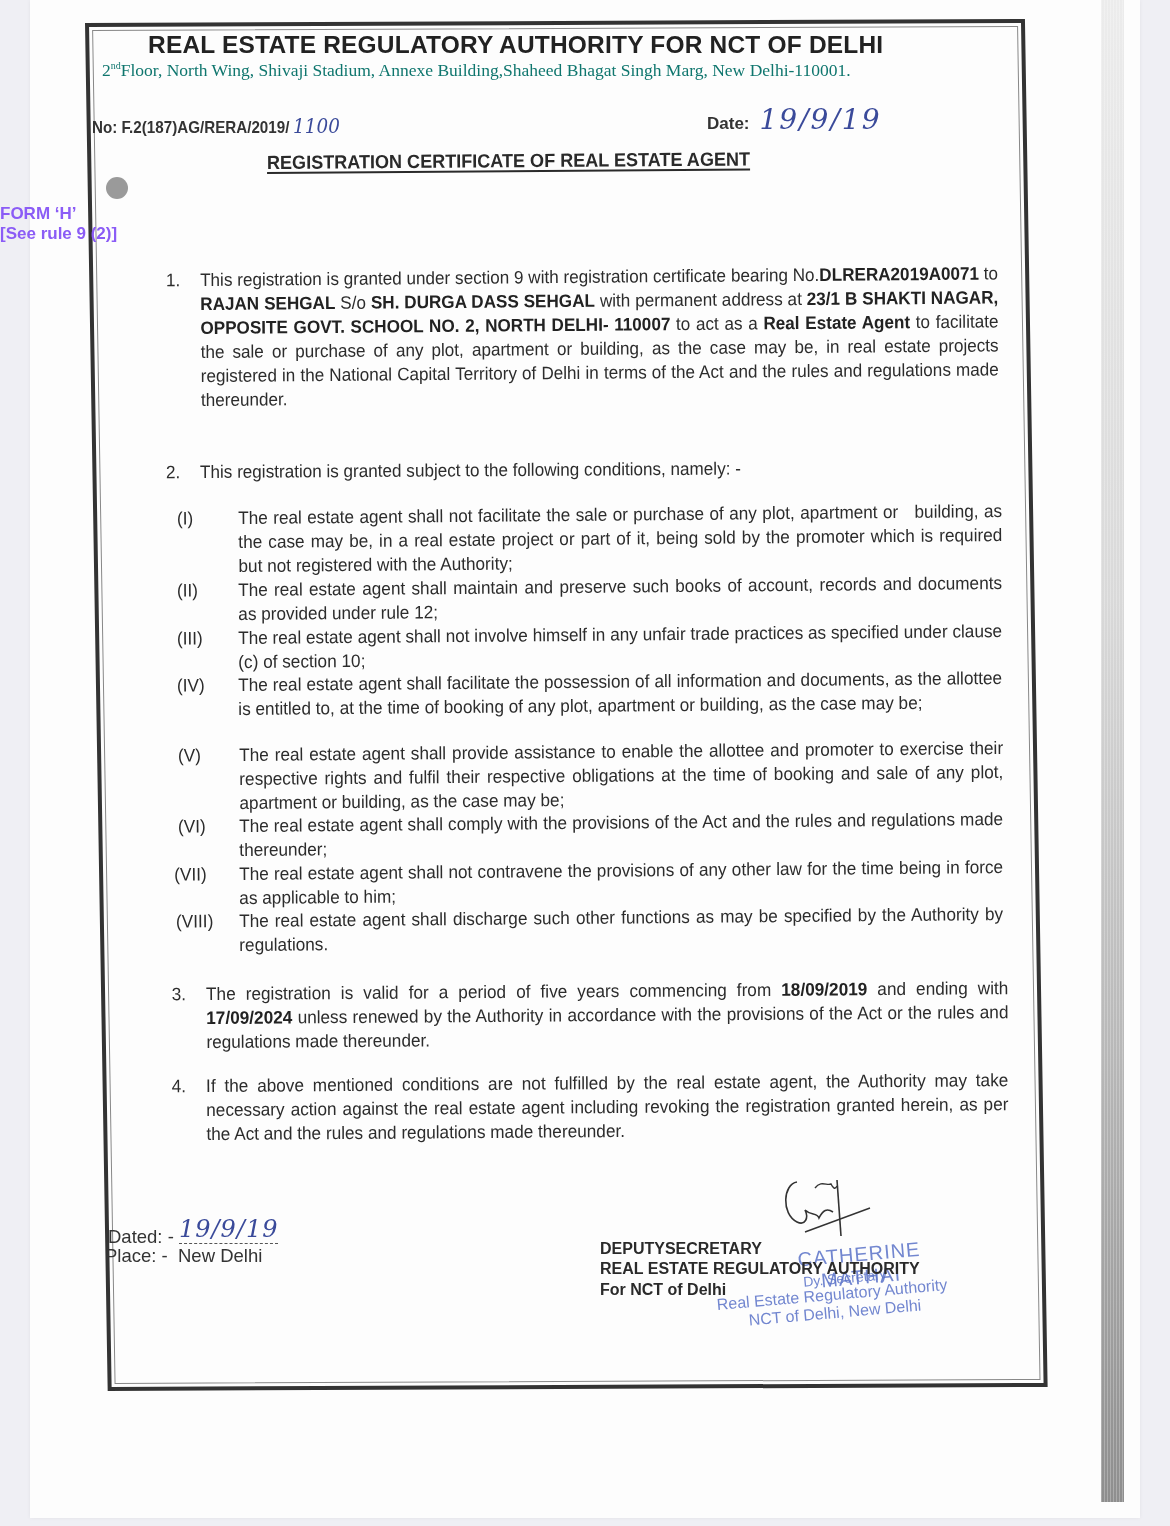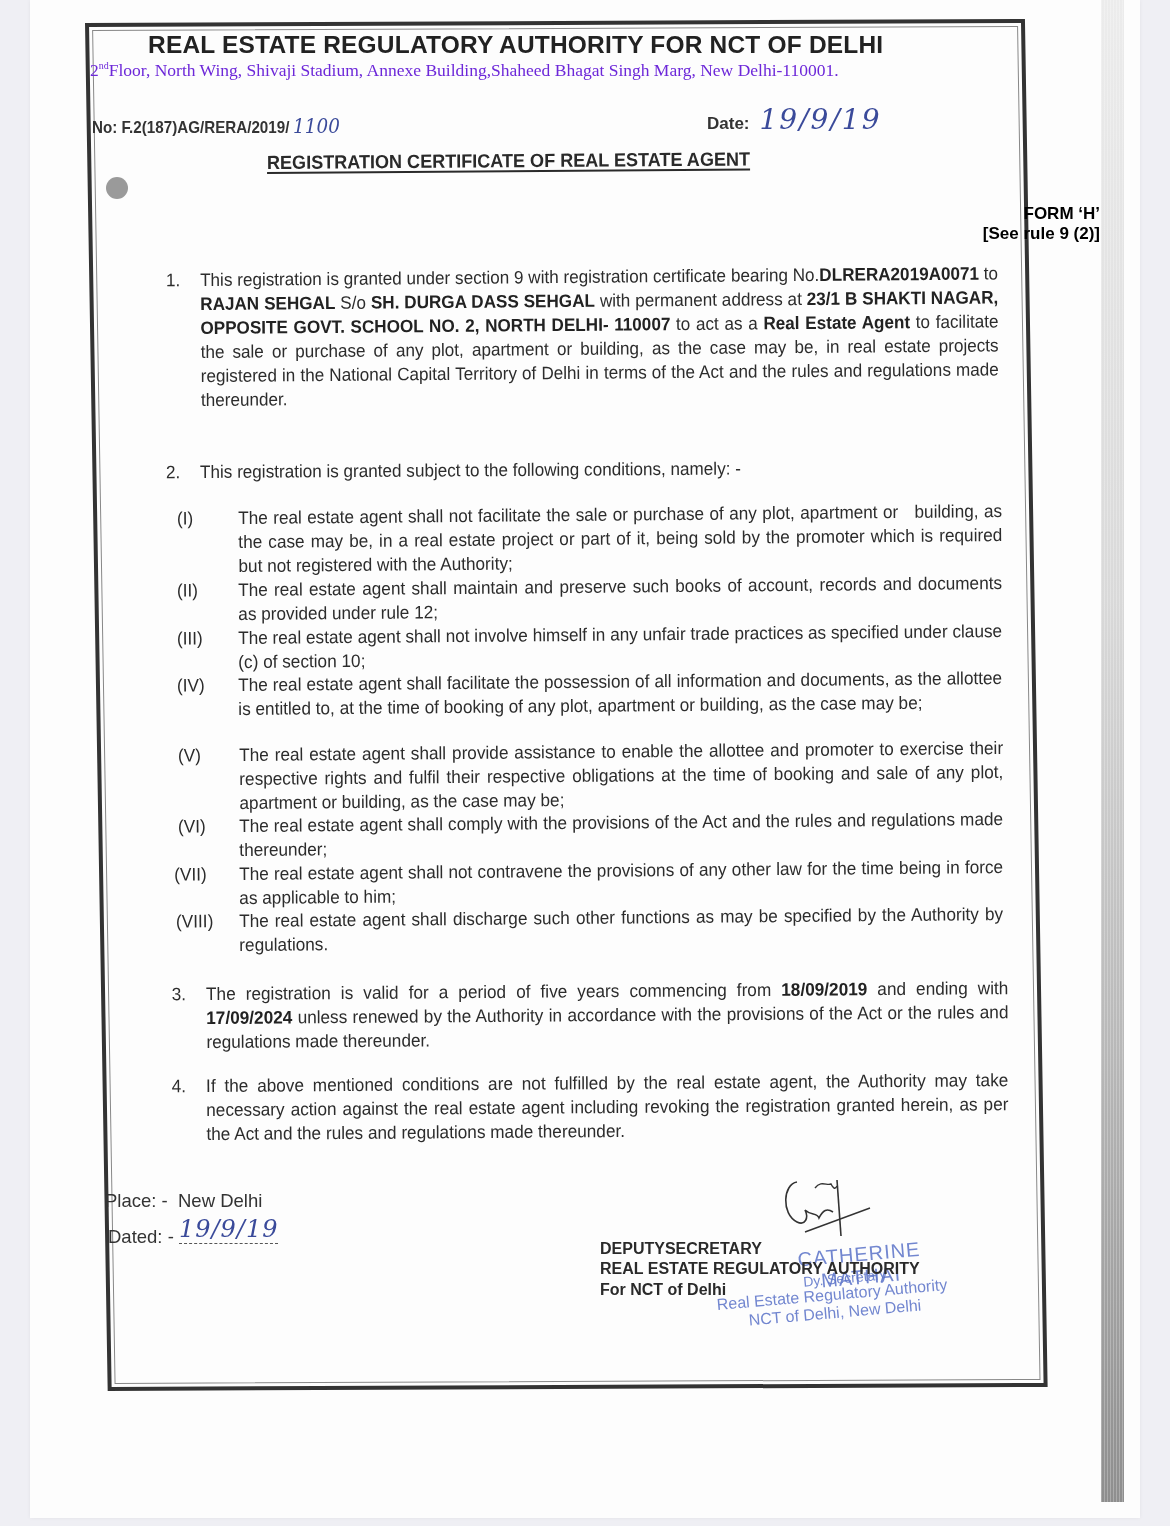--- a/index.html
+++ b/index.html
@@ -65,24 +65,24 @@
   .org-title {
     left: 148px; top: 31px;
     font-size: 24px;
     font-weight: bold;
     letter-spacing: 0.2px;
     color: #222;
     transform: scaleX(1.02);
     transform-origin: left;
   }
   .org-address {
-    left: 90px; top: 60px;
+    left: 102px; top: 60px;
     font-family: "Liberation Serif", serif;
     font-size: 17.5px;
-    color: #6d28d9;
+    color: #0f766e;
   }
   .org-address sup { font-size: 10px; }
   .ref-no {
     left: 92px; top: 114px;
     font-size: 16.5px;
     font-weight: bold;
     color: #333;
     transform: scaleX(0.92);
     transform-origin: left;
   }
@@ -106,22 +106,22 @@
     font-size: 19px;
     font-weight: bold;
     color: #2a2a2a;
     text-decoration: underline;
     text-underline-offset: 3px;
     text-decoration-thickness: 2px;
     transform: scaleX(0.95) rotate(-0.4deg);
     transform-origin: left;
   }
   .form-title {
-    left: 0; width: 1100px; text-align: right;
-    font-size: 17px; font-weight: bold; color: #000000;
+    left: 0; width: 1100px; text-align: left;
+    font-size: 17px; font-weight: bold; color: #8b5cf6;
   }
   .form-name { top: 204px; }
   .form-rule { top: 224px; }
 
   .para {
     position: absolute;
     font-size: 18px;
     line-height: 24px;
     color: #2c2c2c;
     text-align: justify;
@@ -163,21 +163,21 @@
     left: 108px; top: 1221px;
     font-size: 18.5px; color: #333;
   }
   .dated .handwrite {
     font-size: 24px;
     border-bottom: 1px dashed #555;
     letter-spacing: 1px;
     position: relative; top: -6px;
   }
   .place {
-    left: 105px; top: 1190px;
+    left: 105px; top: 1245px;
     font-size: 18.5px; color: #333;
   }
 
   .signature {
     position: absolute;
     left: 775px; top: 1174px;
     width: 100px; height: 70px;
   }
   .sign-block {
     position: absolute;

